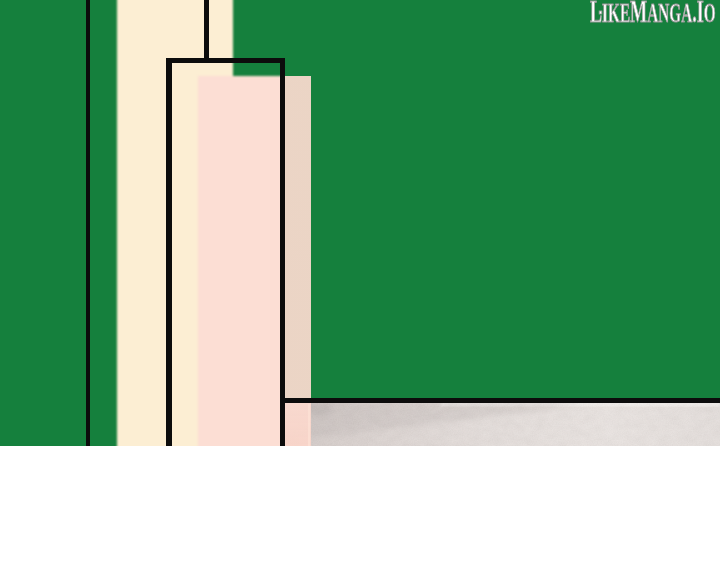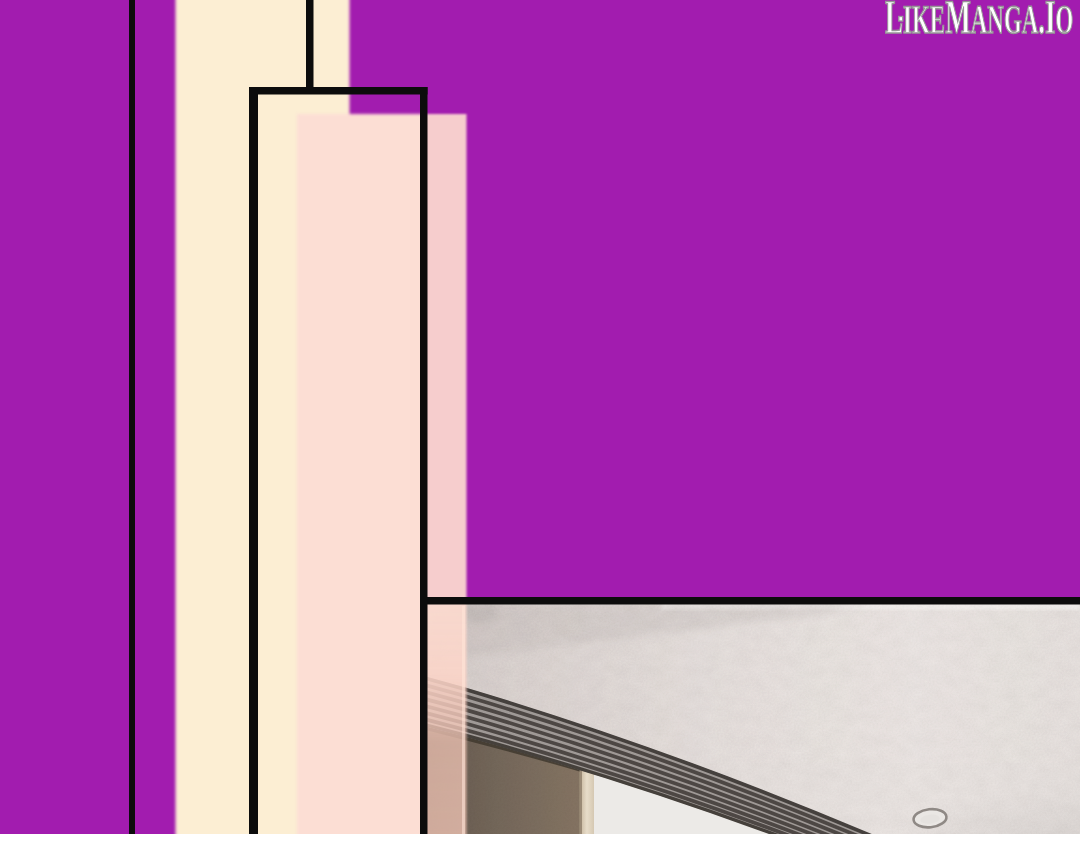--- a/index.html
+++ b/index.html
@@ -1,16 +1,16 @@
 <!DOCTYPE html>
 <html><head>
 <meta charset="utf-8">
 <style>
   html,body{margin:0;padding:0;background:#ffffff;}
-  #page{position:relative;width:720px;height:556px;overflow:hidden;background:#a21caf;font-family:"Liberation Sans",sans-serif;}
+  #page{position:relative;width:720px;height:446px;overflow:hidden;background:#15803d;font-family:"Liberation Sans",sans-serif;}
   .abs{position:absolute;}
 </style>
 </head>
 <body>
 <div id="page">
 
   <svg class="abs" style="left:281px;top:398px;" width="439" height="164" viewBox="0 0 439 164">
     <defs>
       <linearGradient id="ceil" x1="0" y1="0" x2="1" y2="0">
         <stop offset="0" stop-color="#c5bab7"></stop>

